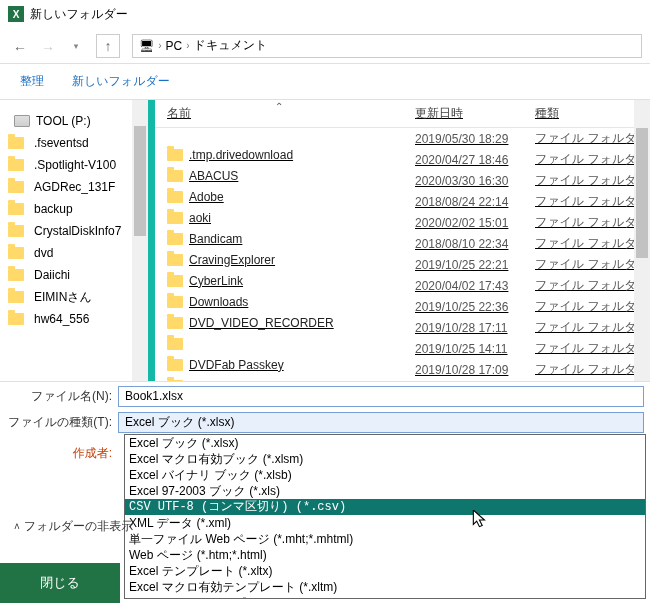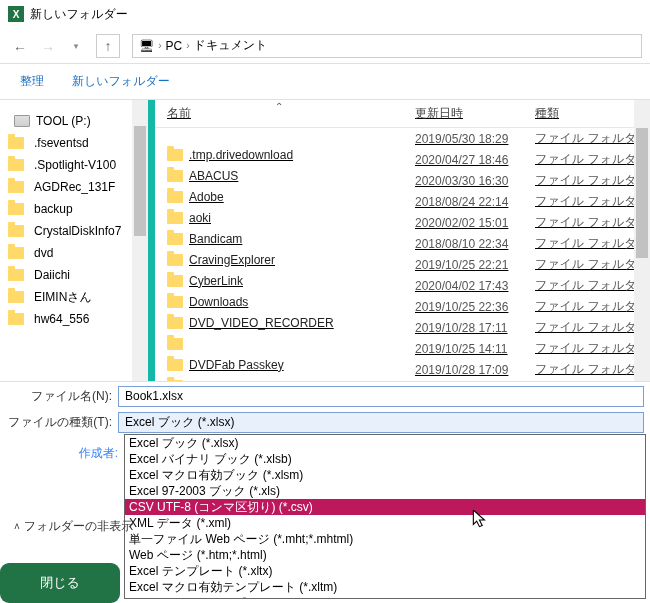--- a/index.html
+++ b/index.html
@@ -203,41 +203,42 @@
     font-size: 12px;
     line-height: 16px;
     max-height: 165px;
     overflow: hidden;
   }
   .dropdown div{
     padding: 0 4px;
     white-space:nowrap;
   }
   .dropdown .selected{
-    background: #be185d;
+    background: #0f766e;
     color: #fff;
+    font-family: Liberation Mono, monospace;
   }
   .cursor {
     position: absolute;
     left: 472px;
     top: 510px;
     pointer-events: none;
     font-size: 16px;
     color: #000;
     z-index: 50;
   }
   .bottom-bar {
     position: absolute;
     left:0; bottom:0;
     width: 650px;
     display:flex;
     align-items:center;
   }
   .close-btn{
-    width:120px;height:40px;background:#217346;color:#fff;display:flex;align-items:center;justify-content:center;font-size:13px;border-radius:9px;
+    width:120px;height:40px;background:#217346;color:#fff;display:flex;align-items:center;justify-content:center;font-size:13px;
   }
   .folder-toggle{
     position:absolute;left:14px;top:518px;font-size:12px;display:flex;align-items:center;gap:4px;color:#333;
   }
 </style>
 </head>
 <body>
 
 <div class="title-bar">
   <span class="excel-icon">X</span>
@@ -427,39 +428,39 @@
     <input class="form-input" value="Book1.xlsx" style="">
   </div>
   <div class="form-row">
     <div class="form-label">ファイルの種類(T):</div>
     <div class="form-combo">
       <span>Excel ブック (*.xlsx)</span>
     </div>
   </div>
   <div class="dropdown" id="filetype-dropdown">
       <div>Excel ブック (*.xlsx)</div>
+      <div>Excel マクロ有効ブック (*.xlsm)</div>
       <div>Excel バイナリ ブック (*.xlsb)</div>
-      <div>Excel マクロ有効ブック (*.xlsm)</div>
       <div>Excel 97-2003 ブック (*.xls)</div>
       <div class="selected">CSV UTF-8 (コンマ区切り) (*.csv)</div>
       <div>XML データ (*.xml)</div>
       <div>単一ファイル Web ページ (*.mht;*.mhtml)</div>
       <div>Web ページ (*.htm;*.html)</div>
       <div>Excel テンプレート (*.xltx)</div>
       <div>Excel マクロ有効テンプレート (*.xltm)</div>
       <div>Excel 97-2003 テンプレート (*.xlt)</div>
     </div>
 </div>
 
 <div class="folder-toggle">
   <span style="font-size:10px">˄</span>
   <span>フォルダーの非表示</span>
 </div>
 
-<div style="position:absolute;left:6px;top:445px;width:112px;text-align:right;font-size:12px;color:#3b82f6">作成者:</div>
+<div style="position:absolute;left:0;top:445px;width:112px;text-align:right;font-size:12px;color:#c2410c">作成者:</div>
 
 <div class="bottom-bar">
   <div class="close-btn">閉じる</div>
 </div>
 
 <span class="cursor">
 <svg width="16" height="20" viewBox="0 0 12 18">
       <path d="M0 0 L0 13 L3 10 L5.5 15 L8 14 L5.5 9 L10 9 Z" fill="#fff" stroke="#000" stroke-width="1"></path>
     </svg>
 </span>

